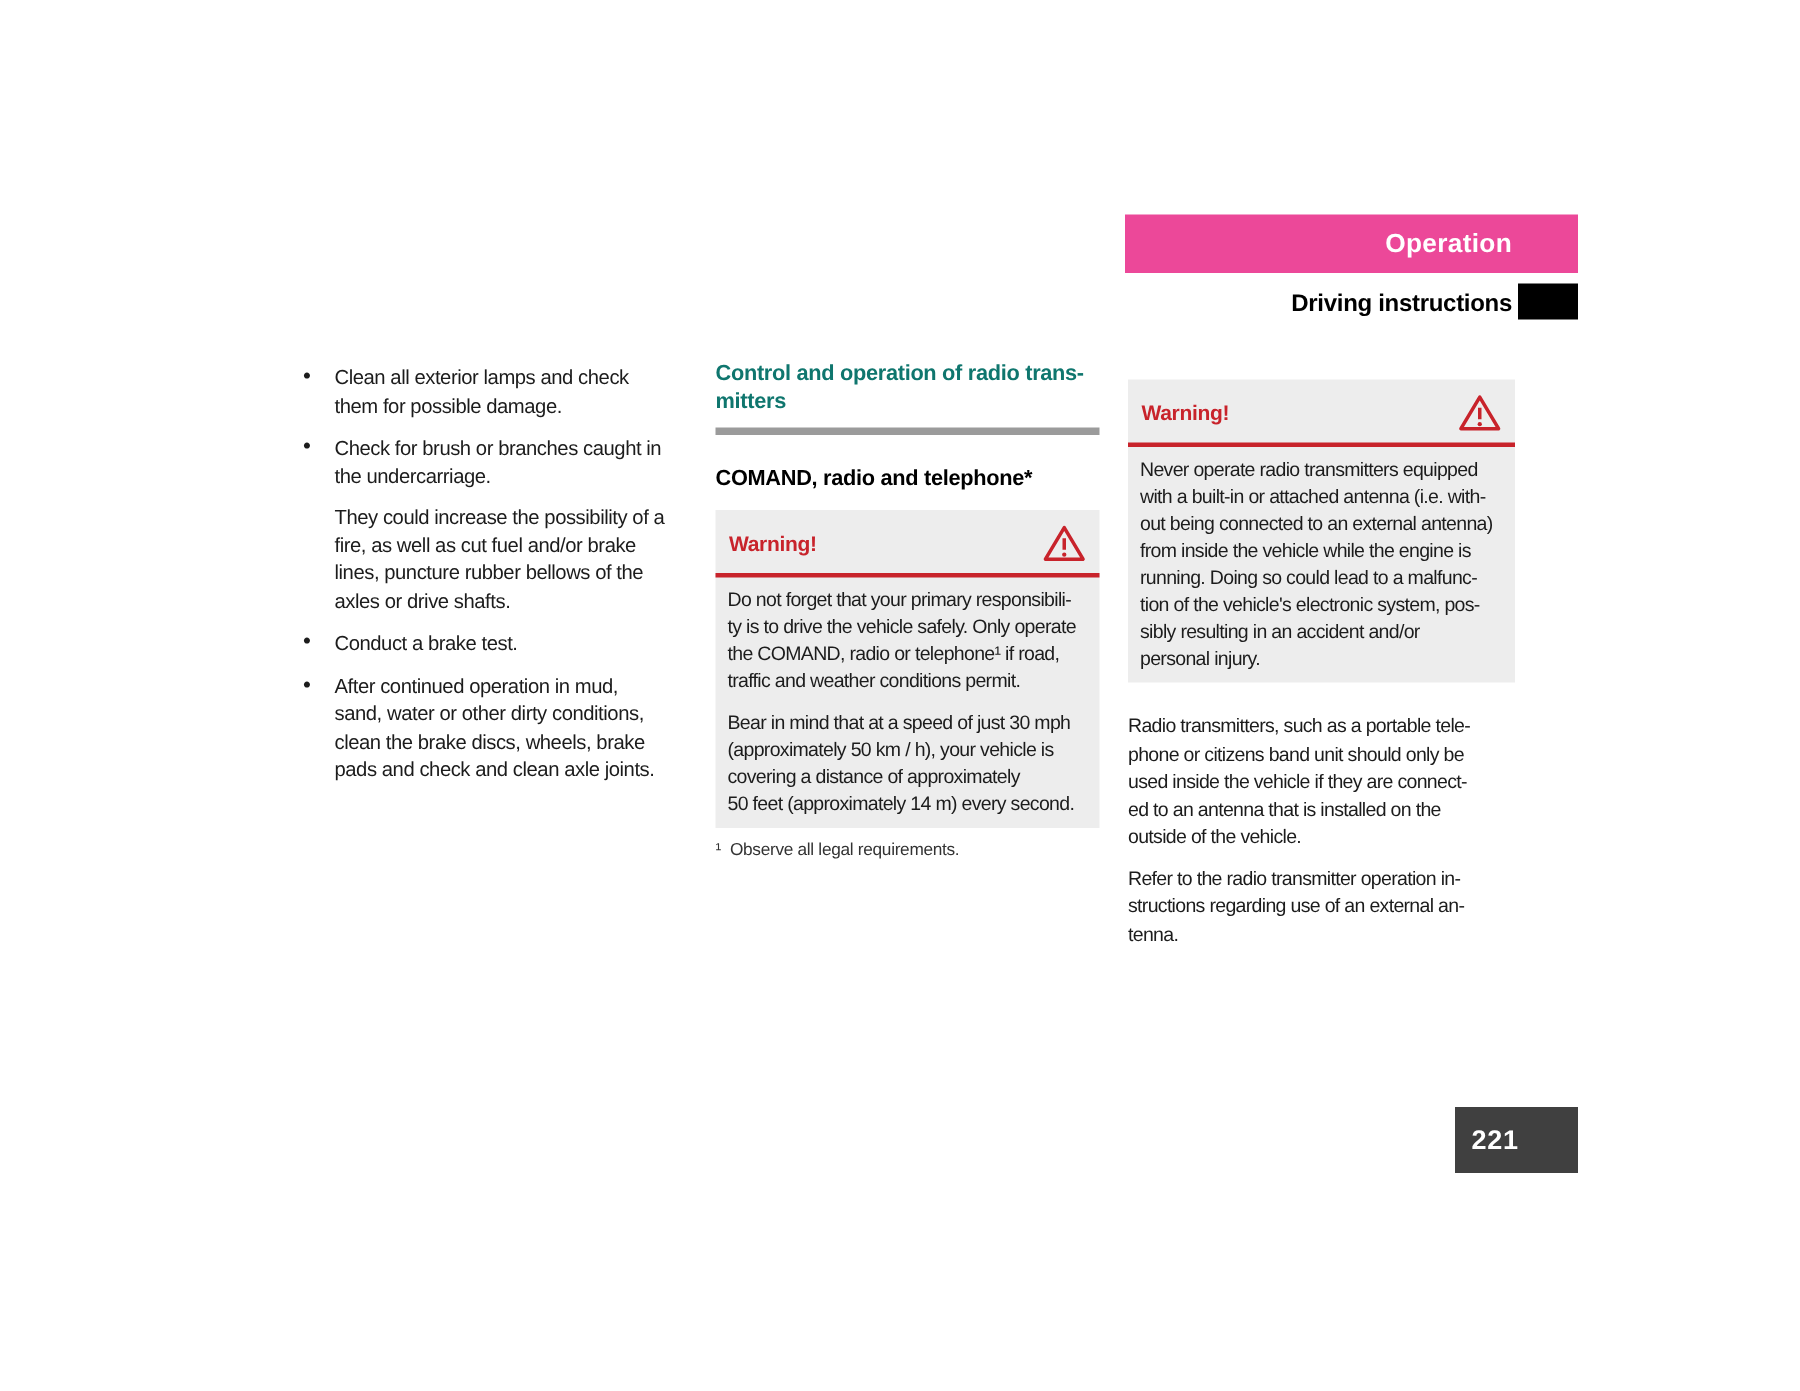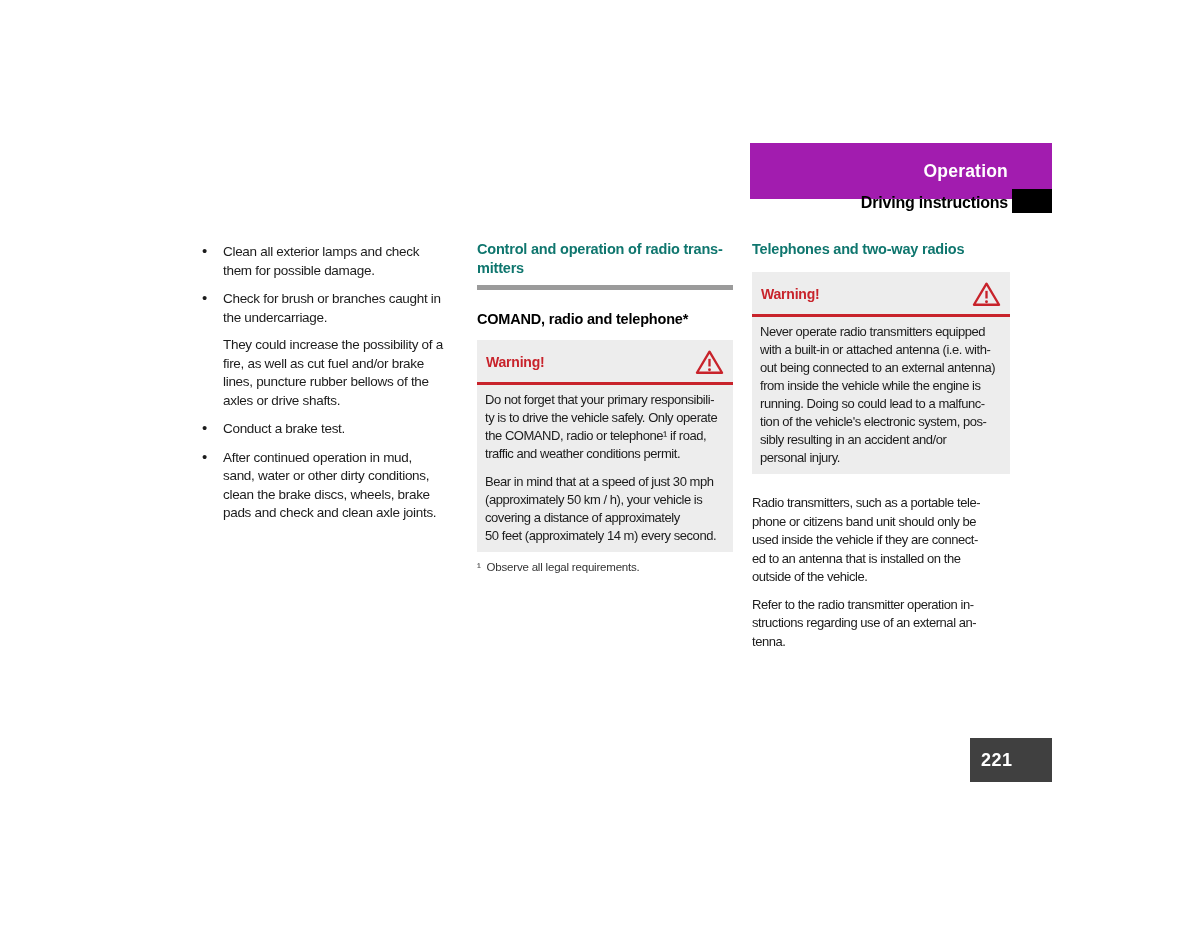--- a/index.html
+++ b/index.html
@@ -5,22 +5,22 @@
   html, body { margin:0; padding:0; }
   body {
     width:1200px; height:927px; position:relative;
     background:#ffffff; overflow:hidden;
     font-family:"Liberation Sans", sans-serif;
     color:#1c1c1c;
   }
 
   
   .header-bar {
-    position:absolute; left:750px; top:143px; width:302px; height:56px;
-    background:#a21caf; box-sizing:border-box;
+    position:absolute; left:750px; top:143px; width:302px; height:39px;
+    background:#ec4899; box-sizing:border-box;
     display:flex; align-items:center; justify-content:flex-end;
     padding-right:44px;
   }
   .header-title { color:#ffffff; font-weight:bold; font-size:17.5px; letter-spacing:0.2px; }
   .subheader-label {
     position:absolute; top:194px; right:192px;
     font-weight:bold; font-size:16px; letter-spacing:-0.2px; color:#000;padding-left:24px;
   }
   .section-marker { position:absolute; left:1012px; top:189px; width:40px; height:24px; background:#000; }
 
@@ -143,21 +143,20 @@
 (approximately 50 km / h), your vehicle is
 covering a distance of approximately
 50 feet (approximately 14 m) every second.</p>
     </div>
   </div>
 
   <div class="footnote">¹  Observe all legal requirements.</div>
 </div>
 
 <div class="col col-right">
-  <div class="heading">Telephones and two-way radios</div>
 
   <div class="warning-box">
     <div class="warning-header">
       <span class="warning-title">Warning!</span>
       <span class="warning-icon">
         <svg width="29" height="26" viewBox="0 0 32 29">
           <path d="M16 3 L30 26.5 L2 26.5 Z" fill="none" stroke="#C8232B" stroke-width="2.6" stroke-linejoin="round"></path>
           <line x1="16" y1="11" x2="16" y2="19.5" stroke="#C8232B" stroke-width="2.6"></line>
           <circle cx="16" cy="23.2" r="1.6" fill="#C8232B"></circle>
         </svg>

